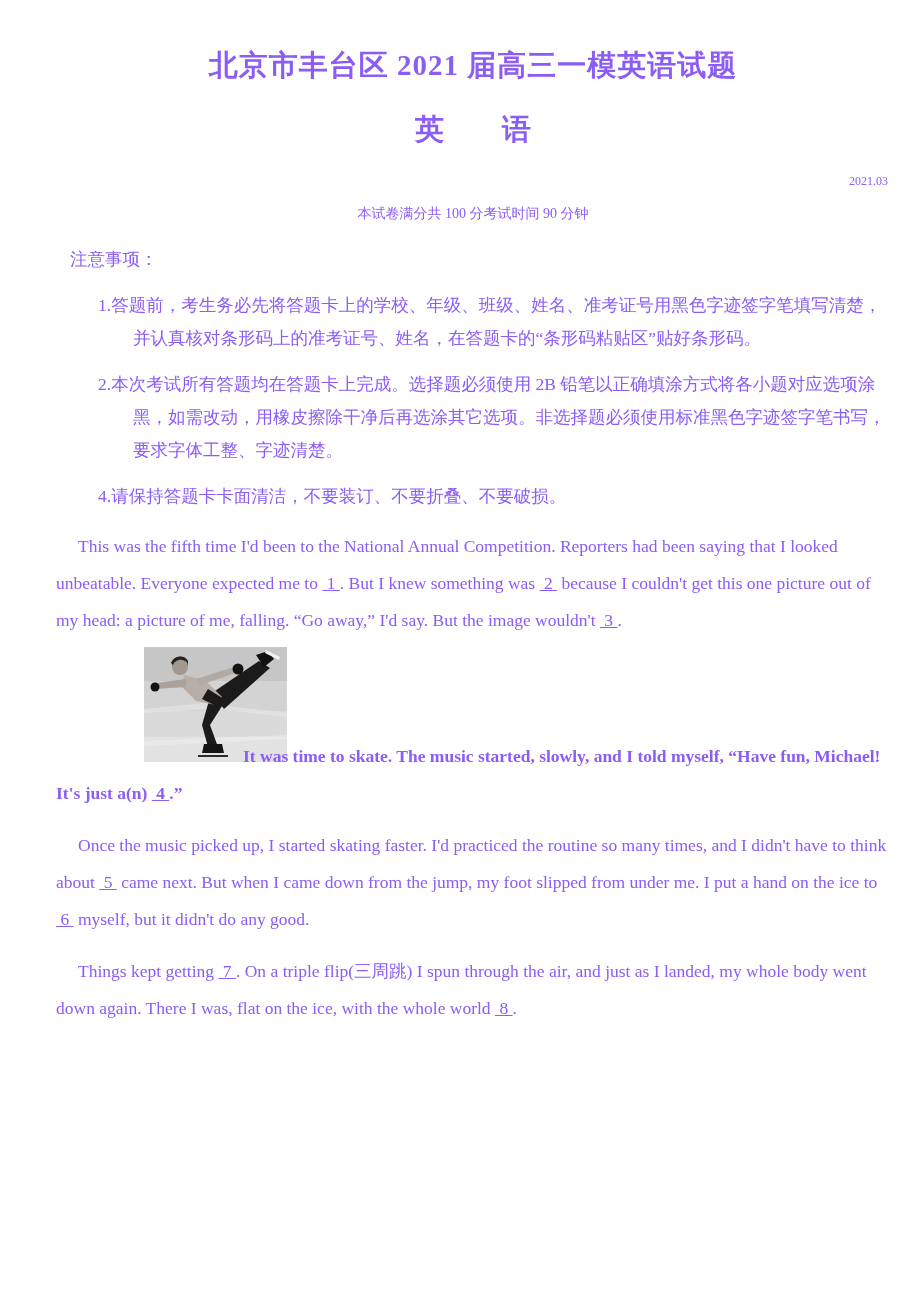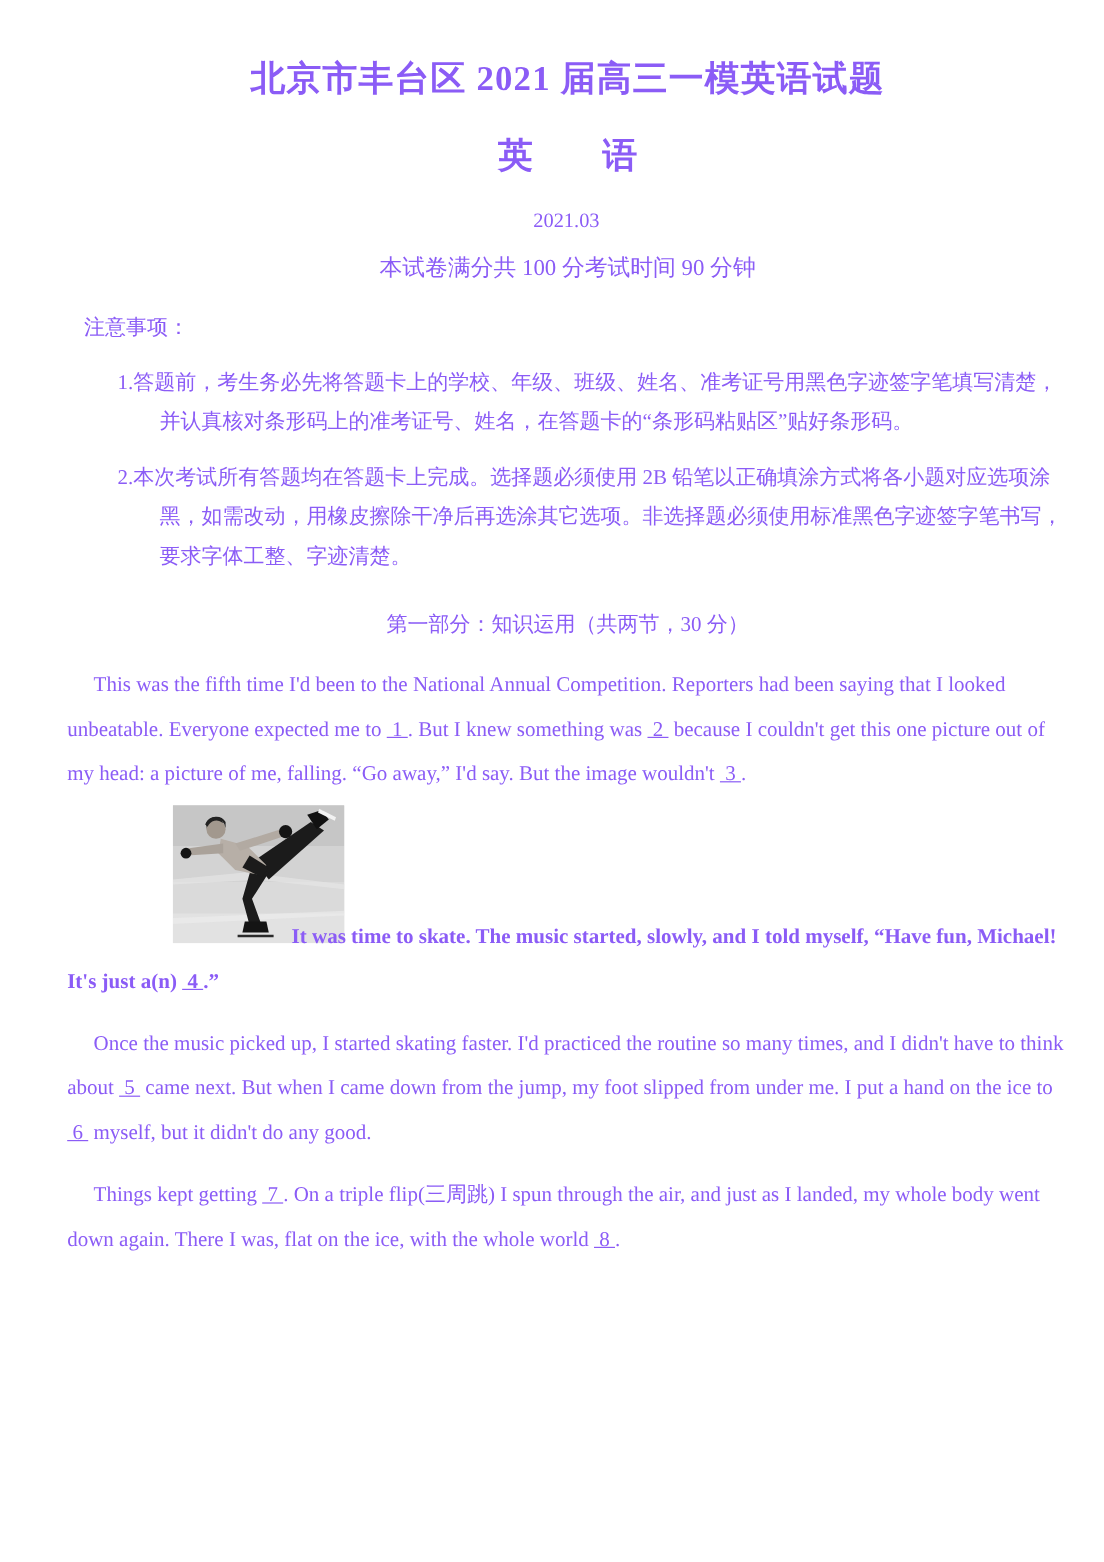--- a/index.html
+++ b/index.html
@@ -29,27 +29,27 @@
     letter-spacing: 1px;
   }
   .subject-title {
     margin: 24px 0 0 0;
     text-align: center;
     font-size: 29px;
     font-weight: bold;
   }
   .exam-date {
     margin: 24px 2px 0 0;
-    text-align: center;
-    font-size: 17px;
+    text-align: right;
+    font-size: 12px;
   }
   .exam-info {
     margin: 16px 0 0 0;
     text-align: center;
-    font-size: 19px;
+    font-size: 14px;
   }
   .notes-label {
     margin: 20px 0 0 14px;
     line-height: 33px;
   }
   .note-item {
     margin: 13px 0 0 0;
     padding-left: 77px;
     text-indent: -35px;
     line-height: 33px;
@@ -97,22 +97,22 @@
   <h1 class="doc-title">北京市丰台区 2021 届高三一模英语试题</h1>
   <h2 class="subject-title">英　　语</h2>
 
   <div class="content">
     <div class="exam-date">2021.03</div>
     <div class="exam-info">本试卷满分共 100 分考试时间 90 分钟</div>
 
     <div class="notes-label">注意事项：</div>
     <div class="note-item">1.答题前，考生务必先将答题卡上的学校、年级、班级、姓名、准考证号用黑色字迹签字笔填写清楚，并认真核对条形码上的准考证号、姓名，在答题卡的“条形码粘贴区”贴好条形码。</div>
     <div class="note-item">2.本次考试所有答题均在答题卡上完成。选择题必须使用 2B 铅笔以正确填涂方式将各小题对应选项涂黑，如需改动，用橡皮擦除干净后再选涂其它选项。非选择题必须使用标准黑色字迹签字笔书写，要求字体工整、字迹清楚。</div>
+    <div class="note-item">4.请保持答题卡卡面清洁，不要装订、不要折叠、不要破损。</div>
 
-    <div class="part-heading">第一部分：知识运用（共两节，30 分）</div>
 
     <p class="en-para">This was the fifth time I'd been to the National Annual Competition. Reporters had been saying that I looked unbeatable. Everyone expected me to <span class="blank">&nbsp;1&nbsp;</span>. But I knew something was <span class="blank">&nbsp;2&nbsp;</span> because I couldn't get this one picture out of my head: a picture of me, falling. “Go away,” I'd say. But the image wouldn't <span class="blank">&nbsp;3&nbsp;</span>.</p>
 
     <p class="en-para with-photo"><span class="photo" role="img" aria-label="black-and-white photo of a figure skater gliding in a spiral position on ice"><svg width="143" height="115" viewBox="0 0 143 115" xmlns="http://www.w3.org/2000/svg">
         <rect x="0" y="0" width="143" height="115" fill="#cfcfcf"></rect>
         <rect x="0" y="0" width="143" height="34" fill="#c6c6c6"></rect>
         <rect x="0" y="34" width="143" height="30" fill="#d3d3d3"></rect>
         <rect x="0" y="64" width="143" height="26" fill="#dadada"></rect>
         <rect x="0" y="90" width="143" height="25" fill="#e2e2e2"></rect>
         <path d="M0,62 L60,56 L143,66 L143,70 L70,62 L0,66 Z" fill="#e8e8e8" opacity="0.6"></path>

